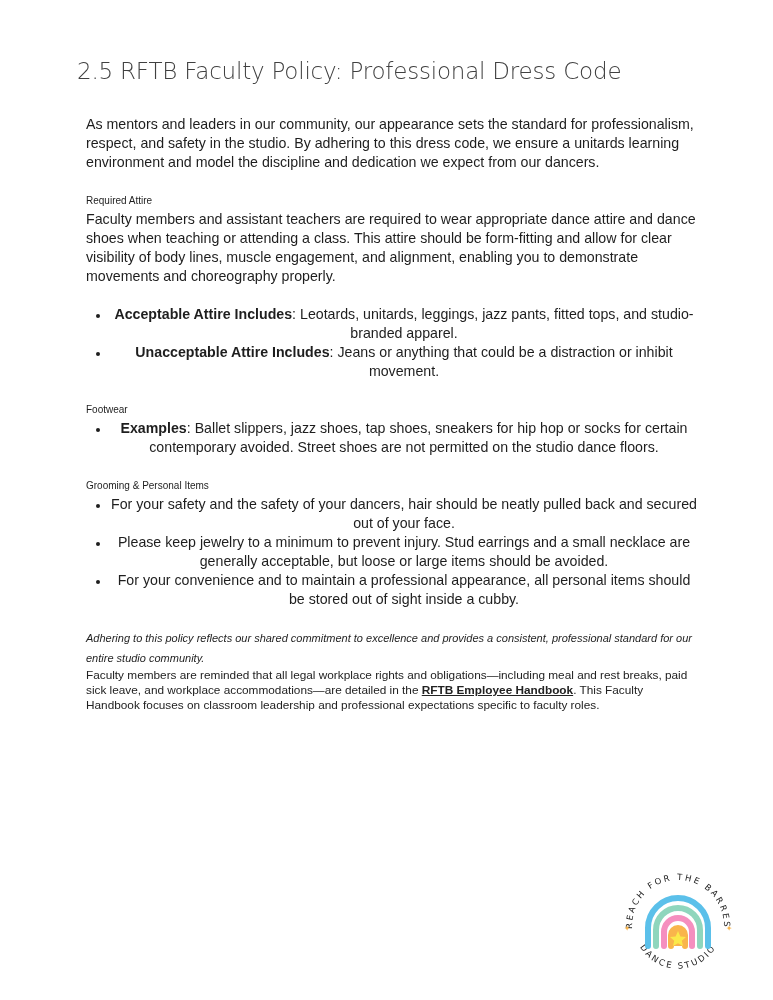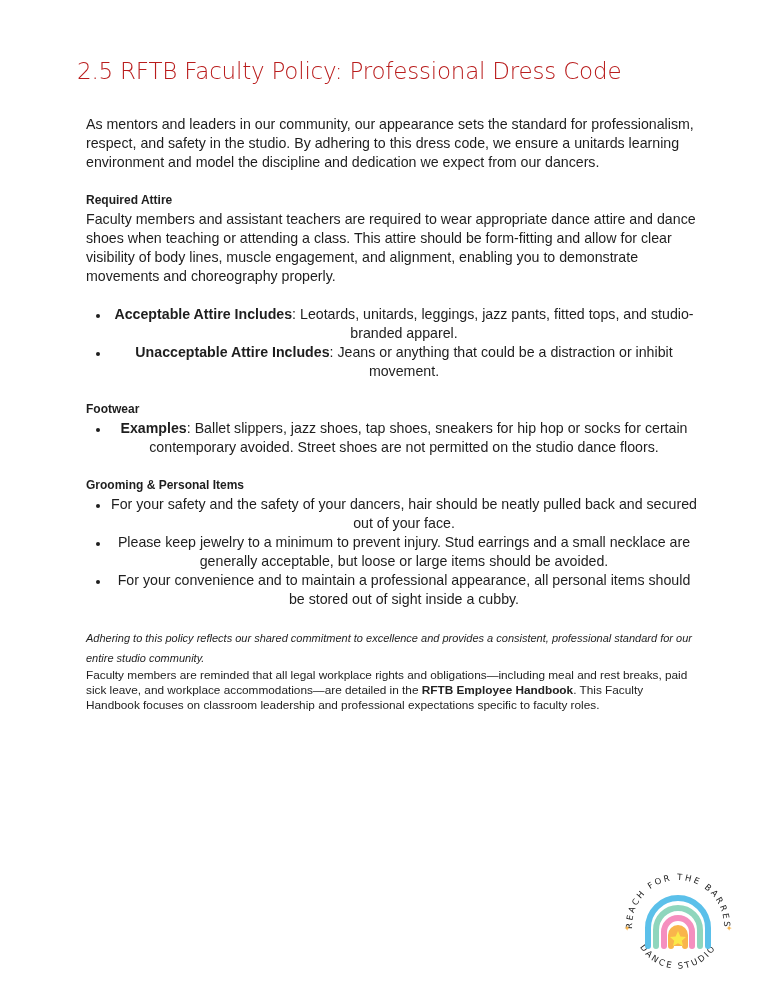--- a/index.html
+++ b/index.html
@@ -1,36 +1,36 @@
 <!DOCTYPE html>
 <html><head>
 <meta charset="utf-8">
 <style>
   html, body { margin: 0; padding: 0; background: #ffffff; }
   body { width: 773px; height: 1000px; position: relative; overflow: hidden; color: #1a1a1a; }
   .title {
     position: absolute; left: 77px; top: 58px;
     font-family: "DejaVu Sans", sans-serif; font-weight: 300;
-    font-size: 23px; letter-spacing: -0.2px; color: #b91c1c;
+    font-size: 23px; letter-spacing: -0.2px; color: #404040;
     white-space: nowrap;
   }
   .content {
     position: absolute; left: 86px; top: 115px; width: 612px;
     font-family: "Liberation Sans", sans-serif; font-size: 14.2px;
     line-height: 19px; color: #1e1e1e;
   }
   .content p { margin: 0; }
   .p-block { margin-bottom: 19px !important; }
-  .heading { font-weight: bold; font-size: 12px; margin: 0 0 19px 0; }
+  .heading { font-weight: normal; font-size: 10px; margin: 0 0 19px 0; }
   ul { margin: 0 0 19px 0; padding-left: 24px; text-align: center; }
   ul li { margin: 0; padding-left: 0; }
   ul li::marker { font-size: 12px; }
   .closing { font-size: 11px; line-height: 20px; margin-top: 0; font-style: italic; }
   .footnote { font-size: 11.8px; line-height: 15px; margin-top: 5px; color: #222; }
-  .footnote b { font-weight: bold; }
+  .footnote b { font-weight: bold; text-decoration: underline; }
   .logo { position: absolute; left: 618px; top: 866px; width: 120px; height: 120px; }
 </style>
 </head>
 <body>
 
 <div class="title">2.5 RFTB Faculty Policy: Professional Dress Code</div>
 
 <div class="content">
   <p class="p-block">As mentors and leaders in our community, our appearance sets the standard for professionalism, respect, and safety in the studio. By adhering to this dress code, we ensure a unitards learning environment and model the discipline and dedication we expect from our dancers.</p>
 

